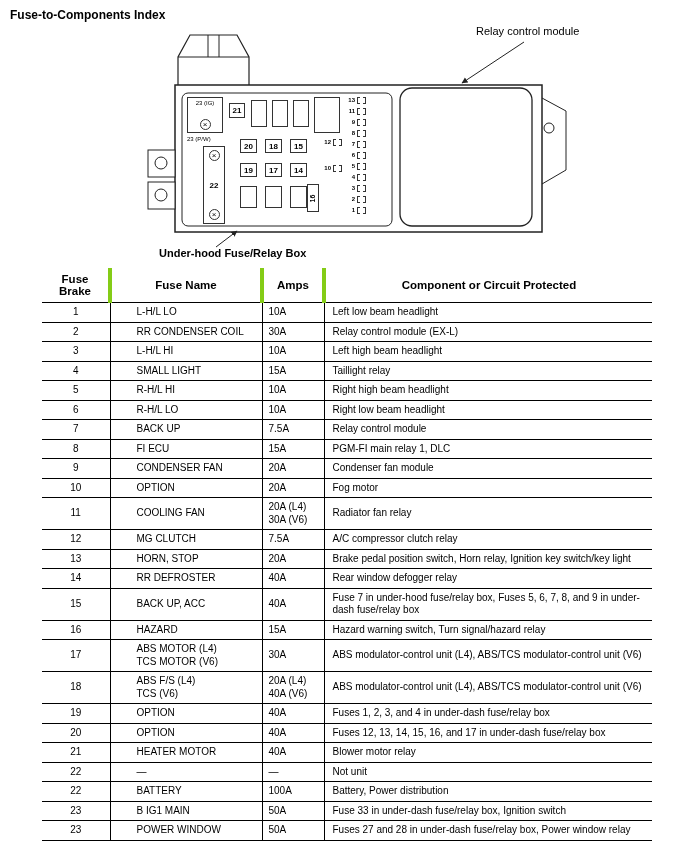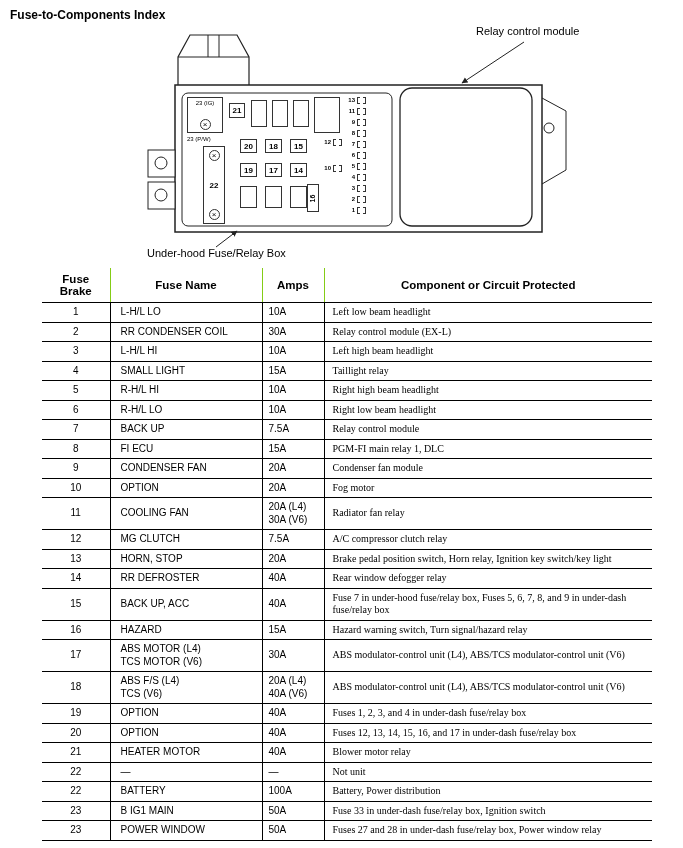--- a/index.html
+++ b/index.html
@@ -28,34 +28,34 @@
   .fsym::before{content:"";position:absolute;left:0;top:0;bottom:0;width:3px;
     border:1px solid #333;border-right:none;box-sizing:border-box;}
   .fsym::after{content:"";position:absolute;right:0;top:0;bottom:0;width:3px;
     border:1px solid #333;border-left:none;box-sizing:border-box;}
 
   
   .tablewrap{position:absolute;left:42px;top:268px;}
   table{border-collapse:collapse;width:610px;table-layout:fixed;font-size:10px;}
   th{
     font-size:11.5px;font-weight:bold;text-align:center;vertical-align:middle;
-    padding:4px 4px;border-left:1px solid #84cc16;border-bottom:1px solid #000;
+    padding:4px 4px;border-left:4px solid #84cc16;border-bottom:1px solid #000;
     white-space:pre-line;height:26px;
   }
   th:first-child{border-left:none;}
   td{
     border-left:1px solid #000;border-top:1px solid #000;
     padding:3px 6px;vertical-align:middle;line-height:1.25;
   }
   td:first-child{border-left:none;}
   tbody tr:last-child td{border-bottom:1px solid #000;}
   .c-num{text-align:center;}
-  .c-name{white-space:pre-line;padding-left:10px;}
+  .c-name{white-space:pre-line;padding-left:26px;}
   .c-amps{white-space:pre-line;}
-  .c-comp{padding-left:8px;font-family:Liberation Serif, serif;}
+  .c-comp{padding-left:8px;}
 </style>
 </head>
 <body>
 
 <div class="abs title" style="left:10px;top:8px;">Fuse-to-Components Index</div>
 
 <div class="abs" style="left:0;top:0;width:683px;height:266px;">
 
   <svg width="683" height="266" viewBox="0 0 683 266" style="position:absolute;left:0;top:0;">
     <defs>
@@ -81,21 +81,21 @@
     <rect x="400" y="88" width="132" height="138" rx="12" fill="none" stroke="#222" stroke-width="1.3"></rect>
 
     <path d="M 542 98 L 566 111 L 566 170 L 542 184" fill="none" stroke="#222"></path>
     <circle cx="549" cy="128" r="5" fill="none" stroke="#222"></circle>
 
     <line x1="524" y1="42" x2="462" y2="83" stroke="#222" stroke-width="1" marker-end="url(#ah)"></line>
     <line x1="216" y1="247" x2="237" y2="231" stroke="#222" stroke-width="1" marker-end="url(#ah)"></line>
   </svg>
 
   <div class="abs dlabel" style="left:476px;top:25px;">Relay control module</div>
-  <div class="abs dlabel" style="left:147px;top:247px;">Under-hood Fuse/Relay Box</div>
+  <div class="abs dlabel" style="left:159px;top:247px;font-weight:bold;">Under-hood Fuse/Relay Box</div>
 
   <div class="abs bx" style="left:187px;top:97px;width:36px;height:36px;display:flex;flex-direction:column;align-items:center;justify-content:space-between;padding:2px 0;">
     <span class="tiny">23 (IG)</span>
     <span class="circx">×</span>
   </div>
   <div class="abs tiny" style="left:187px;top:136px;">23 (P/W)</div>
 
   <div class="abs bx" style="left:203px;top:146px;width:22px;height:78px;display:flex;flex-direction:column;align-items:center;justify-content:space-between;padding:3px 0;">
     <span class="circx">×</span>
     <span style="font-size:8px;font-weight:bold;">22</span>

